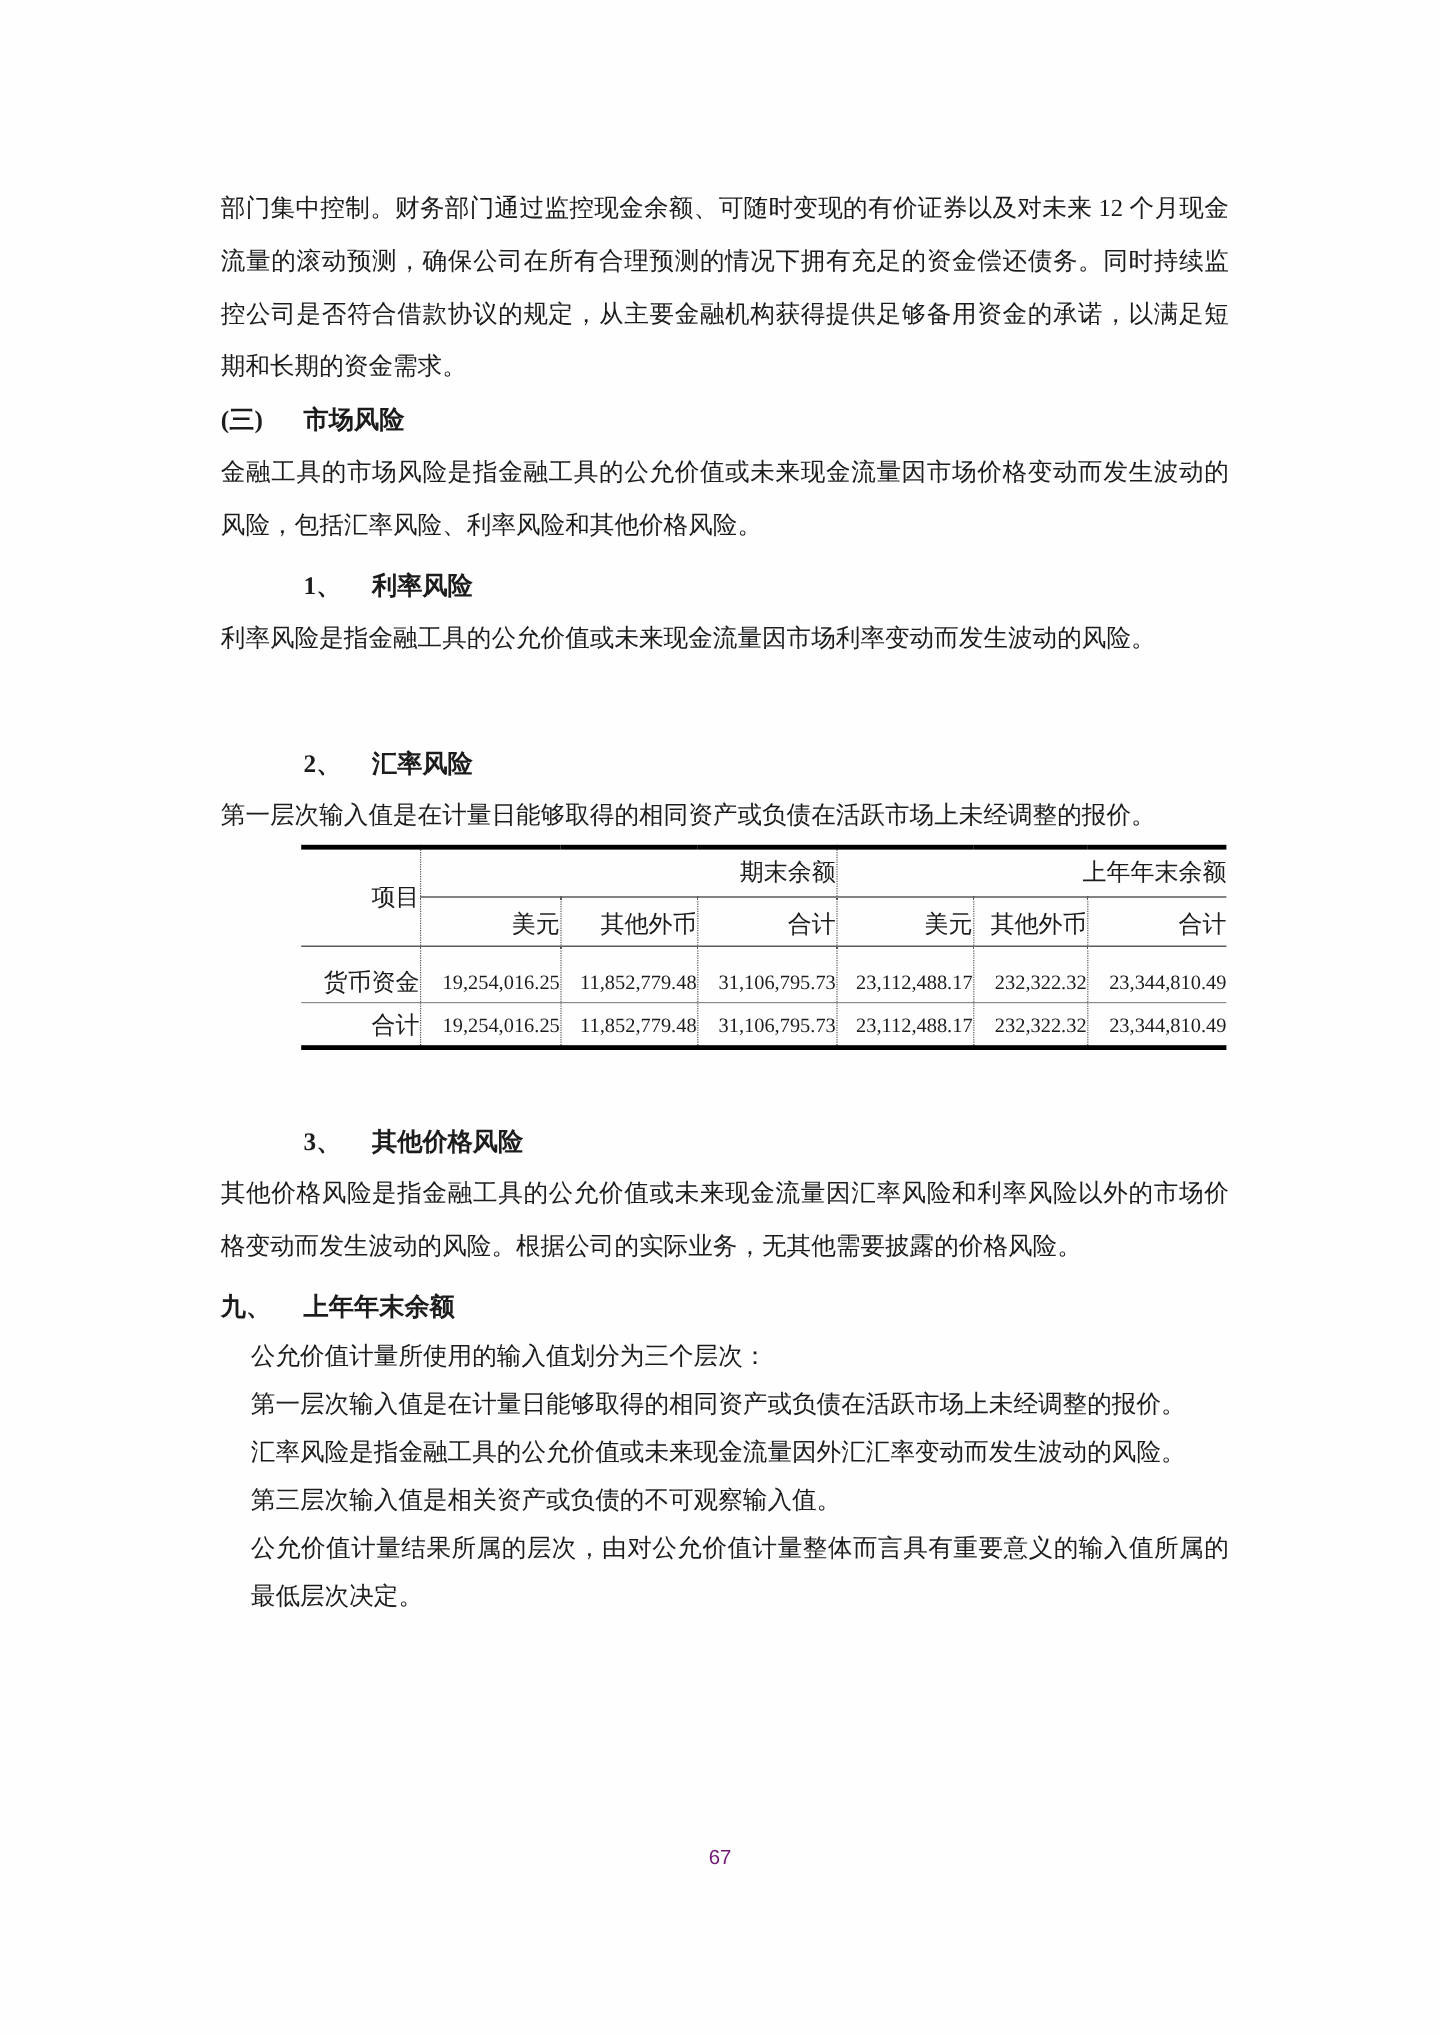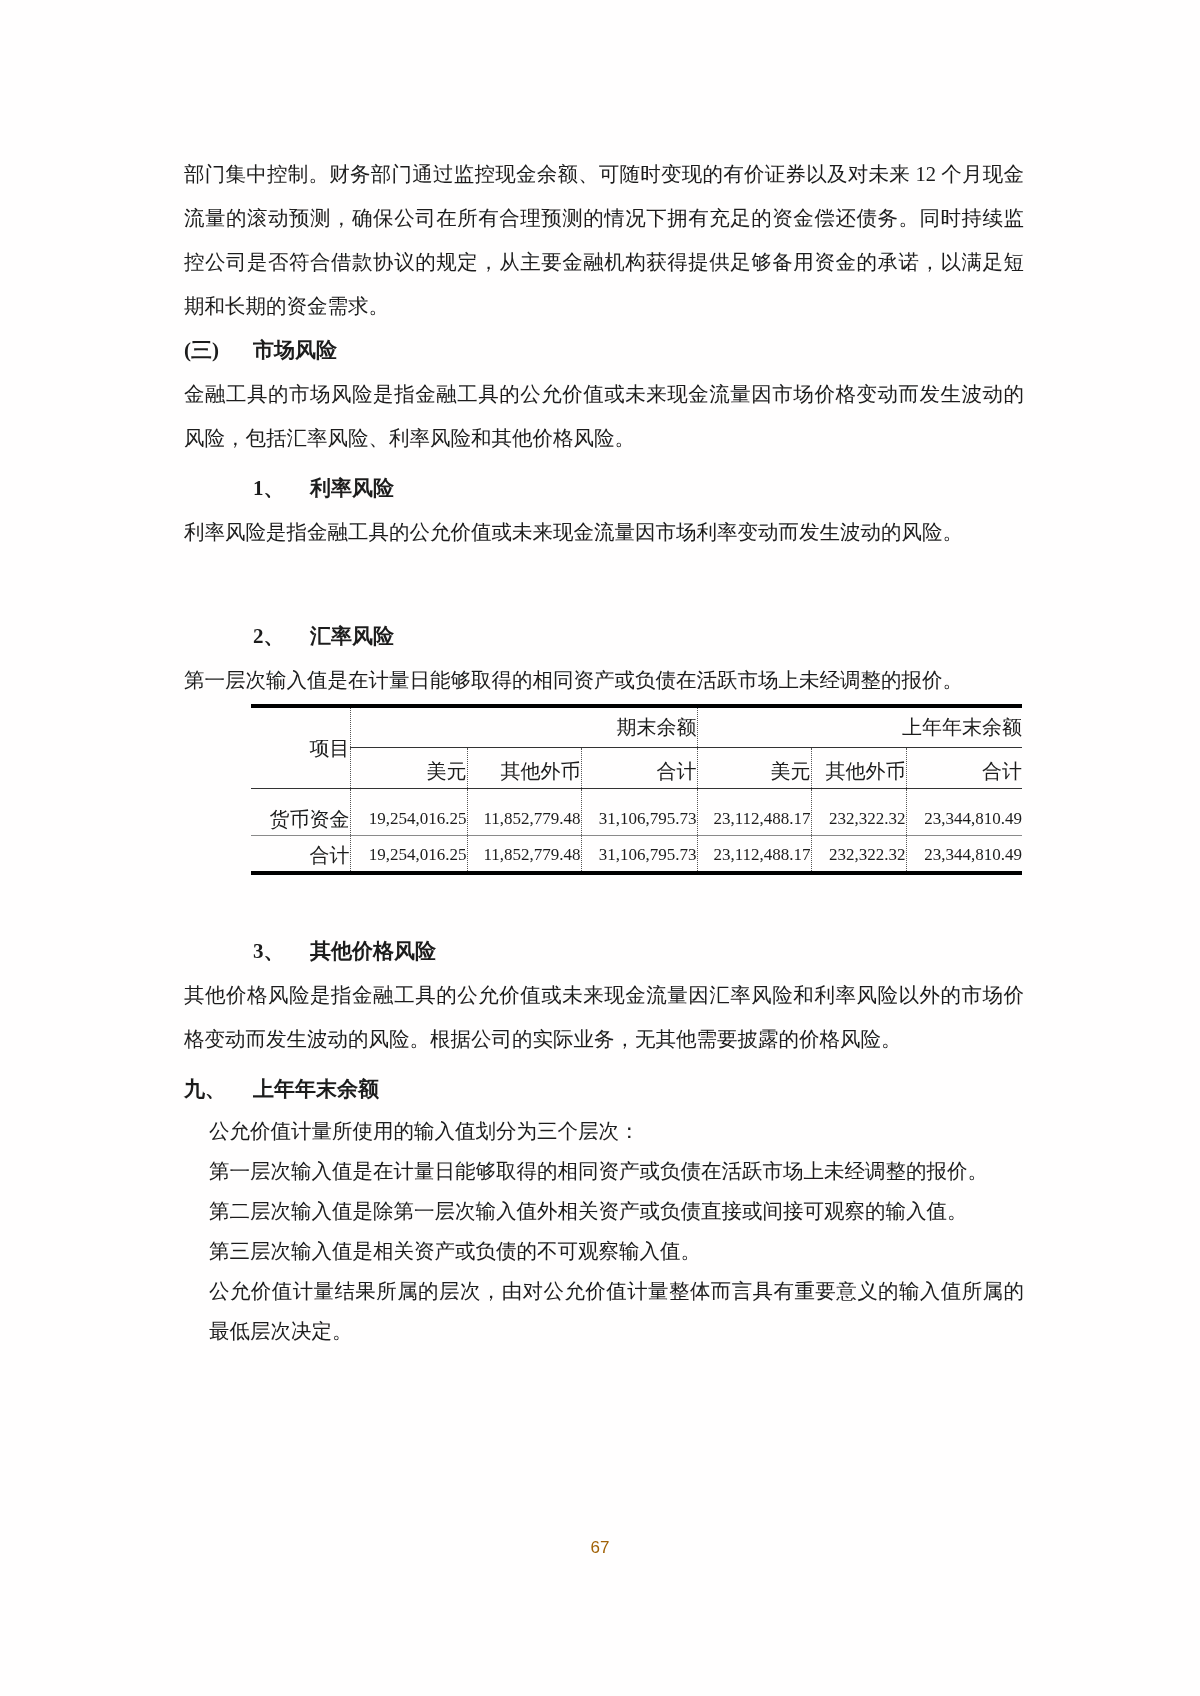--- a/index.html
+++ b/index.html
@@ -50,21 +50,21 @@
   tr.r2 th{vertical-align:bottom;padding-bottom:5px;border-bottom:1px solid #333;}
   tr.r3 td{vertical-align:bottom;padding-bottom:4px;border-bottom:1px solid #8a8a8a;}
   tr.r4 td{vertical-align:bottom;padding-bottom:4px;}
   .bl{border-left:1px dotted #555;}
   td.num{font-size:17px;}
   
   .nine p.body{line-height:40px;margin-left:25px;}
   .page-number{
     position:absolute;left:0;top:1538px;width:100%;
     text-align:center;font-family:"Liberation Sans","DejaVu Sans",sans-serif;
-    font-size:17px;color:#a16207;
+    font-size:17px;color:#701a75;
   }
 </style>
 </head>
 <body>
 
 <div class="page">
   <div class="content">
 
     <p class="body">部门集中控制。财务部门通过监控现金余额、可随时变现的有价证券以及对未来 12 个月现金流量的滚动预测，确保公司在所有合理预测的情况下拥有充足的资金偿还债务。同时持续监控公司是否符合借款协议的规定，从主要金融机构获得提供足够备用资金的承诺，以满足短期和长期的资金需求。</p>
 
@@ -137,21 +137,21 @@
     </div>
     <p class="body indent">其他价格风险是指金融工具的公允价值或未来现金流量因汇率风险和利率风险以外的市场价格变动而发生波动的风险。根据公司的实际业务，无其他需要披露的价格风险。</p>
 
     <div class="nine">
       <div class="h-major gap-sm">
         <span class="h-label">九、</span>
         <span>上年年末余额</span>
       </div>
       <p class="body indent">公允价值计量所使用的输入值划分为三个层次：</p>
       <p class="body indent">第一层次输入值是在计量日能够取得的相同资产或负债在活跃市场上未经调整的报价。</p>
-      <p class="body indent">第二层次输入值是除第一层次输入值外相关资产或负债直接或间接可观察的输入值。</p>
+      <p class="body indent">汇率风险是指金融工具的公允价值或未来现金流量因外汇汇率变动而发生波动的风险。</p>
       <p class="body indent">第三层次输入值是相关资产或负债的不可观察输入值。</p>
       <p class="body indent">公允价值计量结果所属的层次，由对公允价值计量整体而言具有重要意义的输入值所属的最低层次决定。</p>
     </div>
 
   </div>
 
   <div class="page-number">67</div>
 </div>
 
 </body></html>

